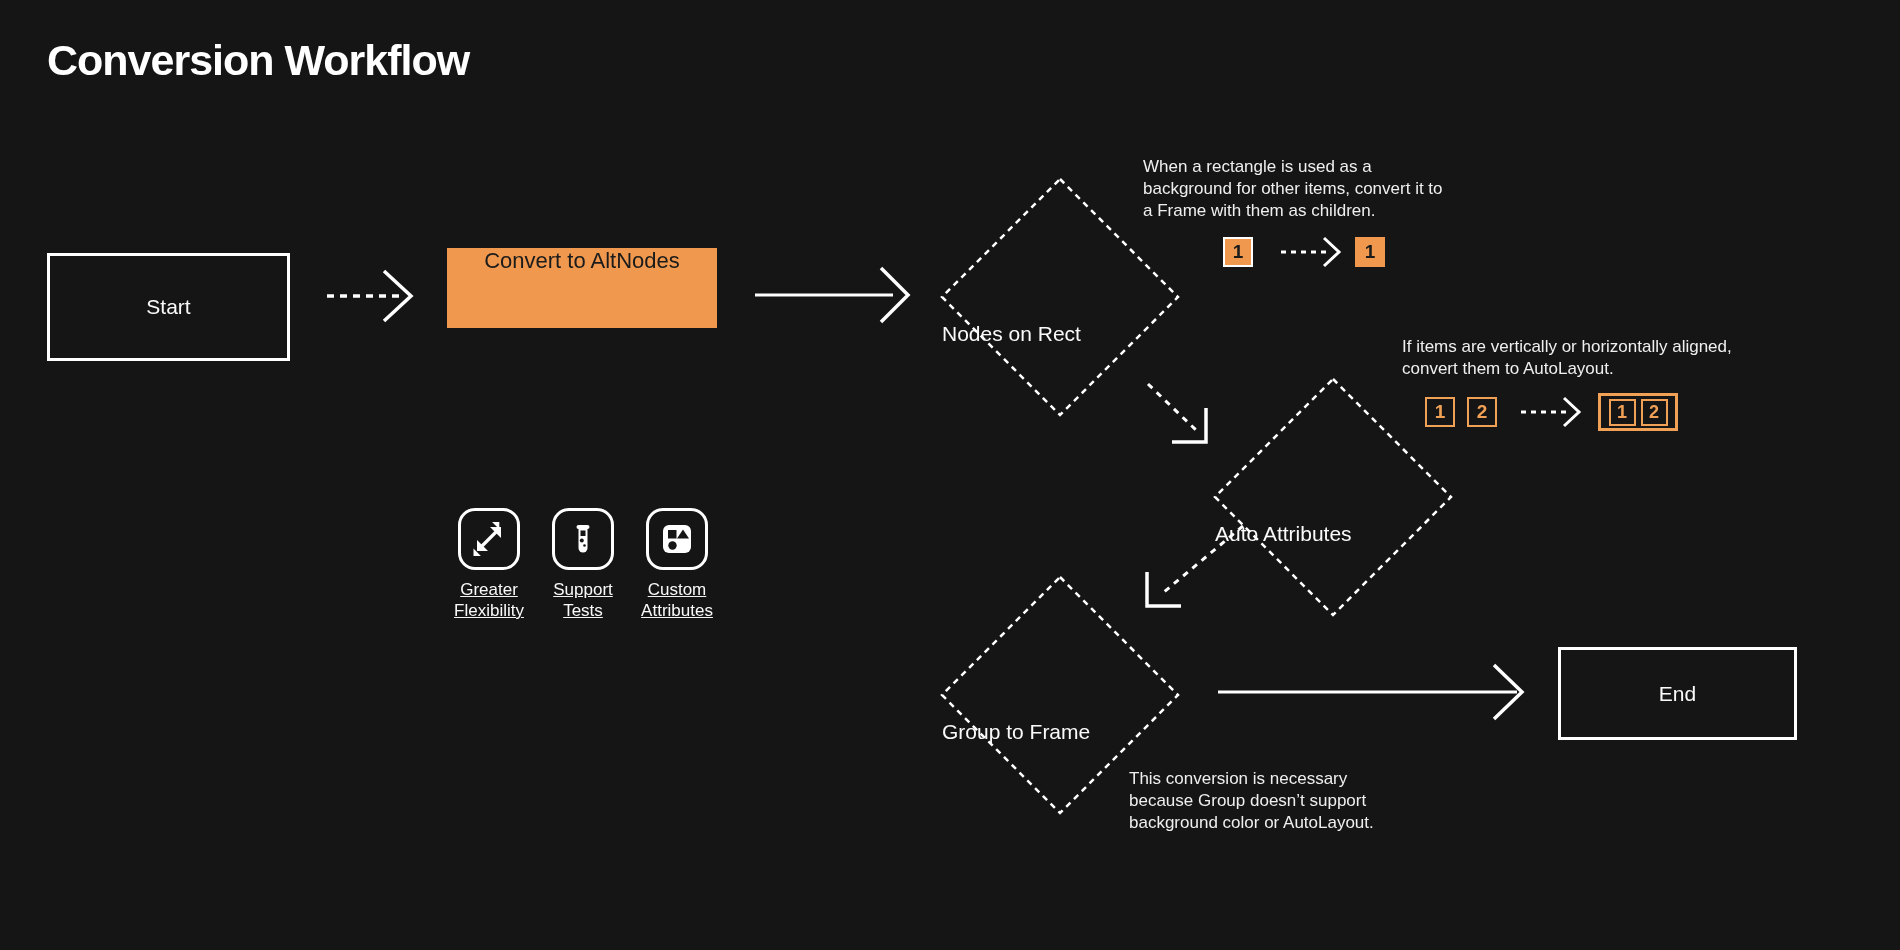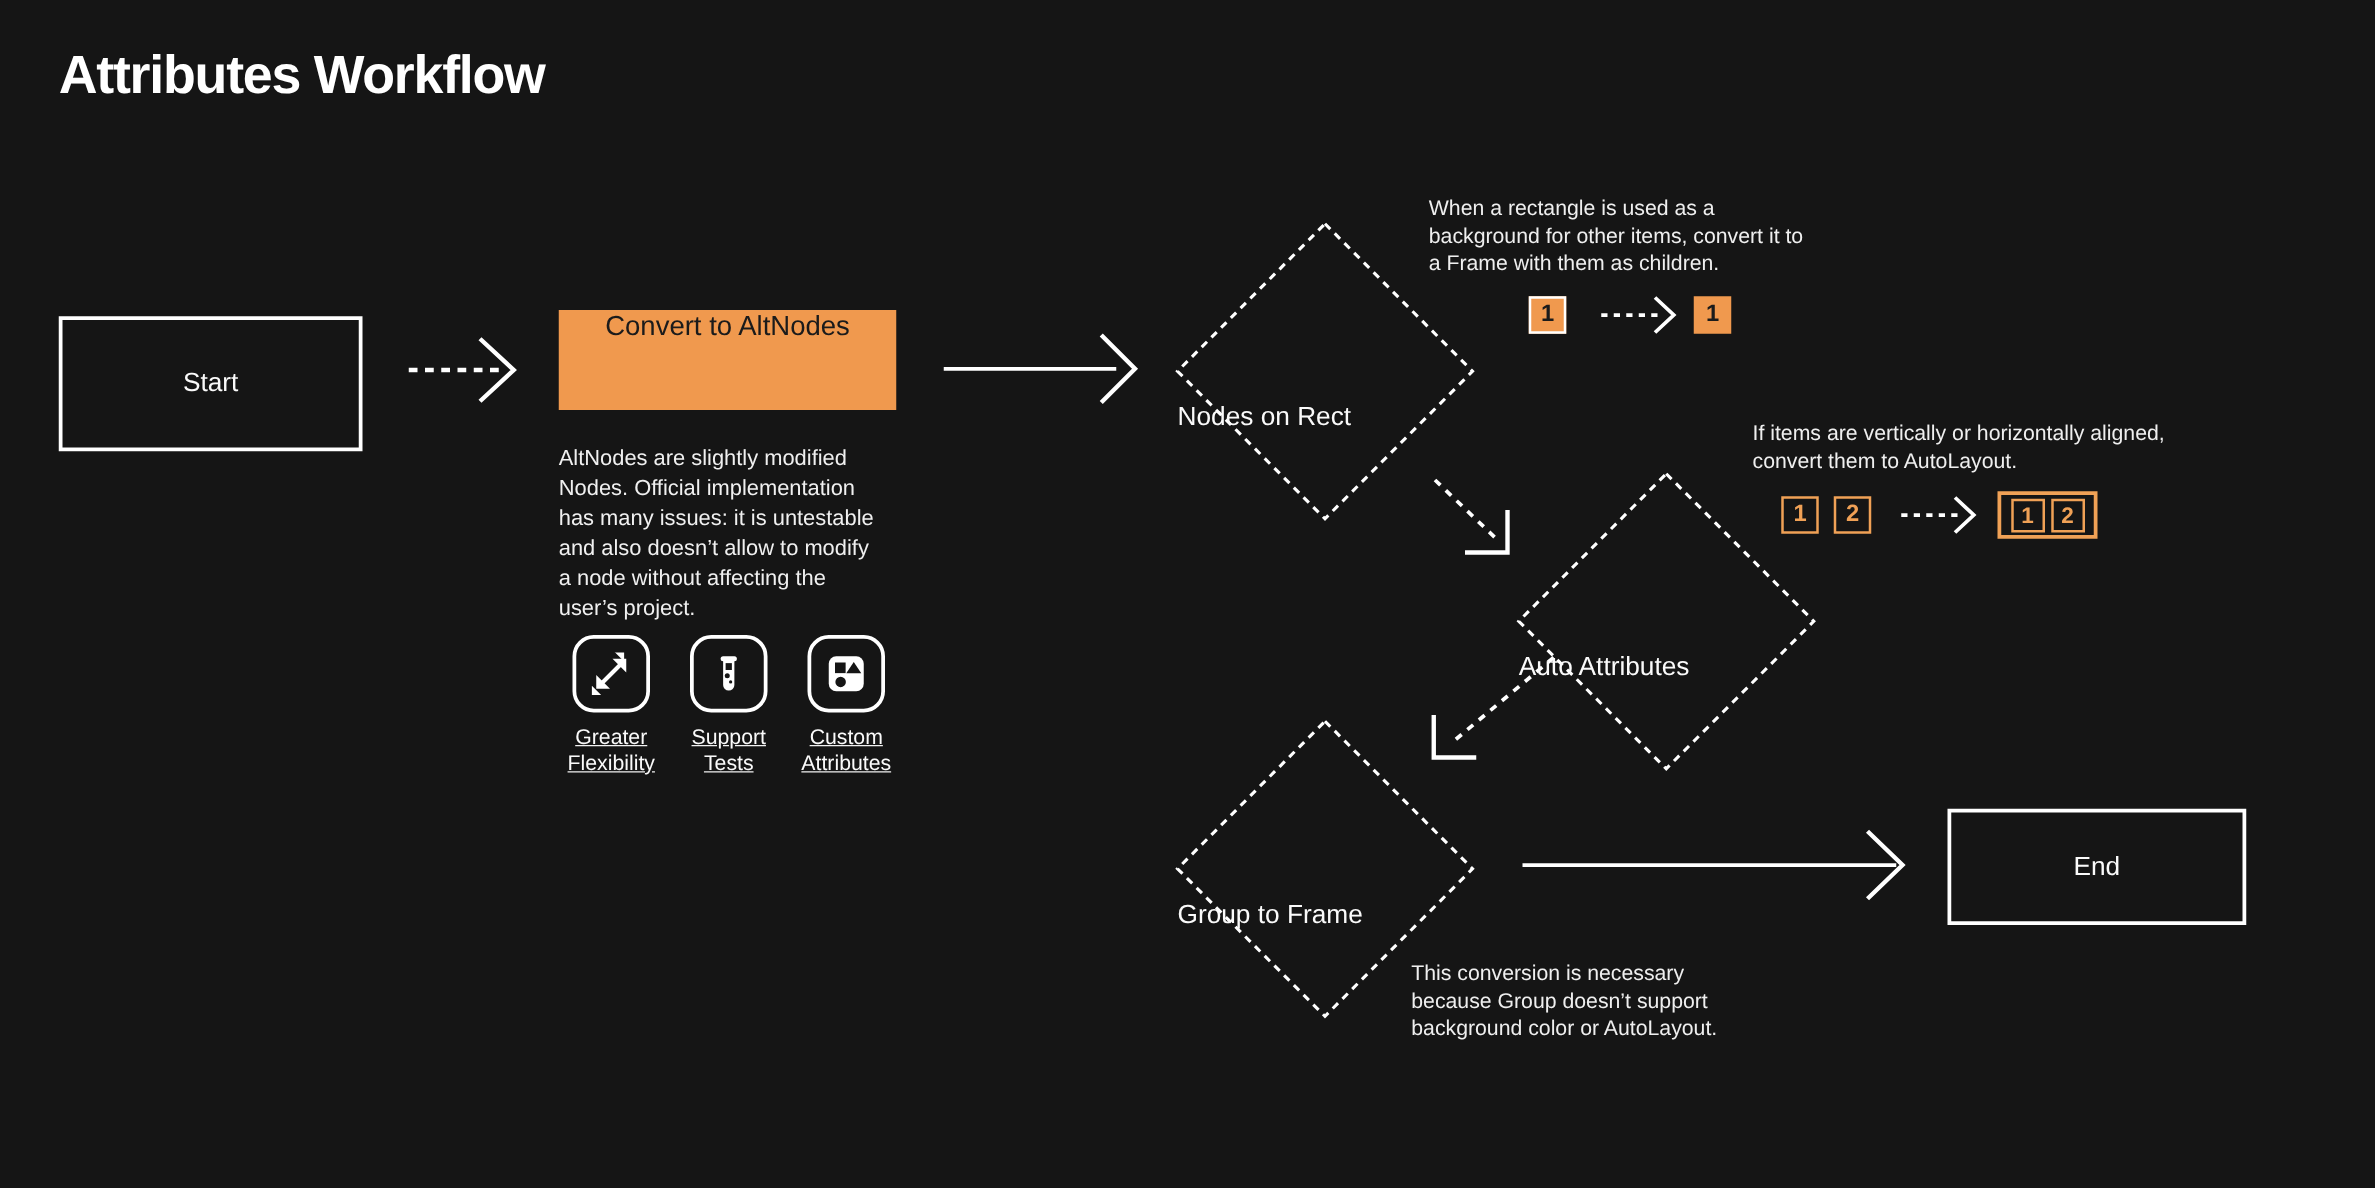--- a/index.html
+++ b/index.html
@@ -132,31 +132,30 @@
       <line x1="1281" y1="252" x2="1329" y2="252" stroke-width="3" stroke-dasharray="5 5"></line>
       <polyline points="1324,238 1339,252 1324,266" stroke-width="3"></polyline>
     </g>
 
     <g stroke="#ffffff" fill="none">
       <line x1="1521" y1="412" x2="1569" y2="412" stroke-width="3" stroke-dasharray="5 5"></line>
       <polyline points="1564,398 1579,412 1564,426" stroke-width="3"></polyline>
     </g>
   </svg>
 
-  <div class="abs page-title">Attributes Workflow</div>
+  <div class="abs page-title">Conversion Workflow</div>
 
   <div class="abs terminal-node start-node">
     <span>Start</span>
   </div>
 
   <div class="abs process-node">
     <span>Convert to AltNodes</span>
   </div>
 
-  <div class="abs note-text">AltNodes are slightly modified Nodes. Official implementation has many issues: it is untestable and also doesn’t allow to modify a node without affecting the user’s project.</div>
 
   <div class="abs features-row">
     <div class="feature">
       <div class="feature-icon-box">
         <svg width="34" height="34" viewBox="0 0 34 34">
           <line x1="8" y1="26" x2="26" y2="8" stroke="#ffffff" stroke-width="3.2"></line>
           <polygon points="17,3 31,3 31,17" fill="#ffffff" transform="translate(5,-5) scale(0.72)"></polygon>
           <polygon points="3,17 3,31 17,31" fill="#ffffff" transform="translate(-5,5) scale(0.72) translate(6,13)"></polygon>
           <polygon points="18,5 29,5 29,16" fill="#ffffff"></polygon>
           <polygon points="5,18 5,29 16,29" fill="#ffffff"></polygon>

